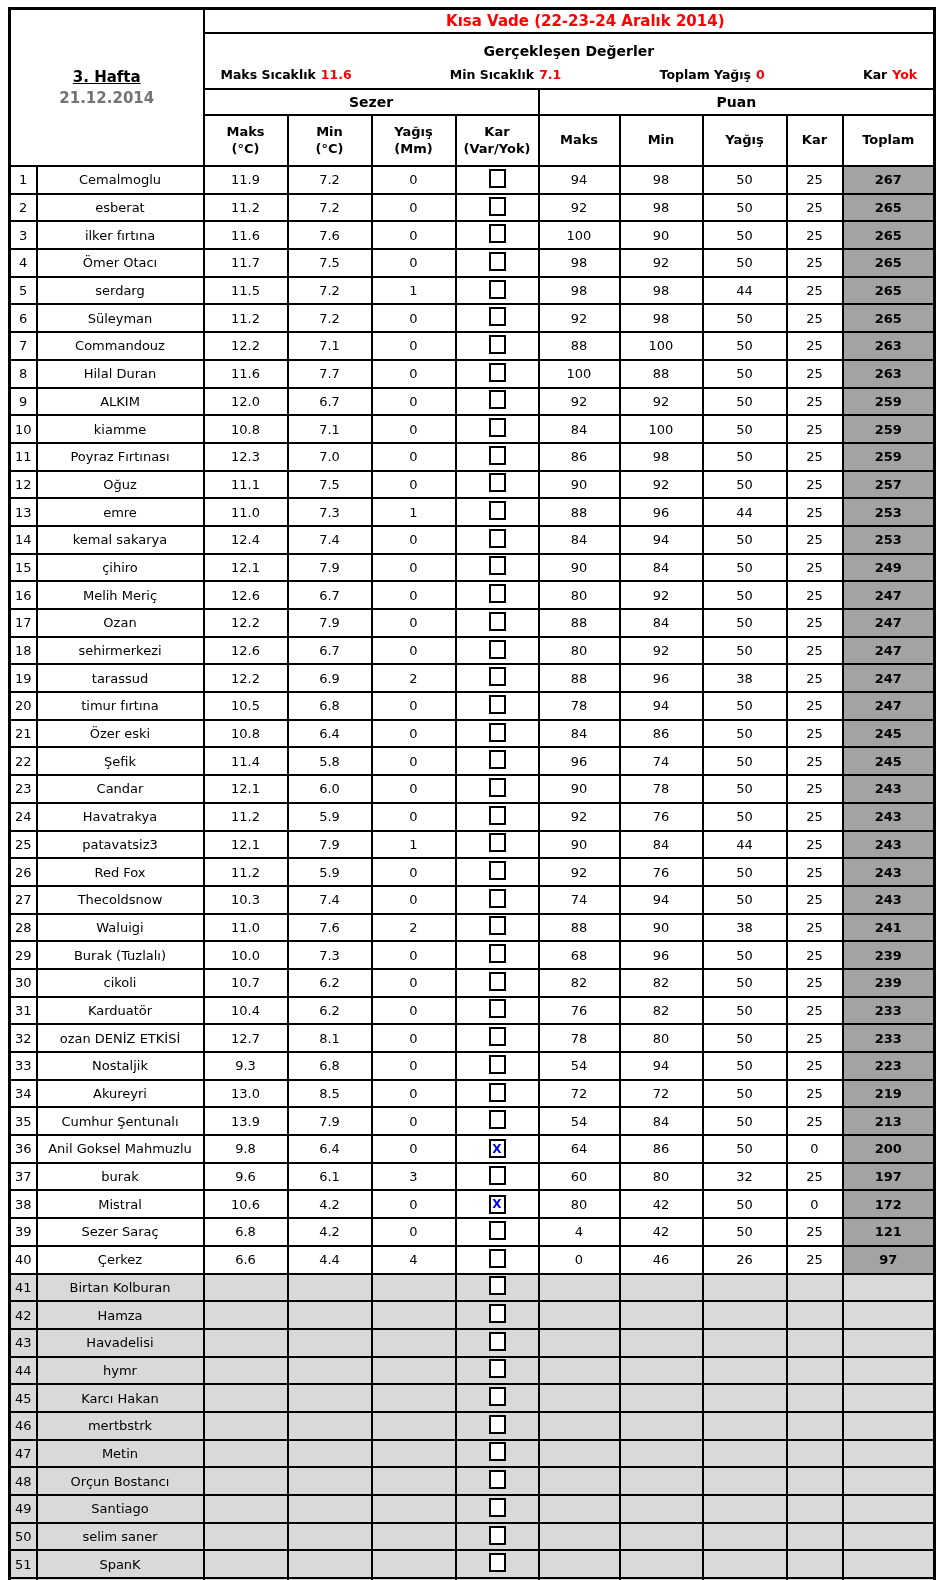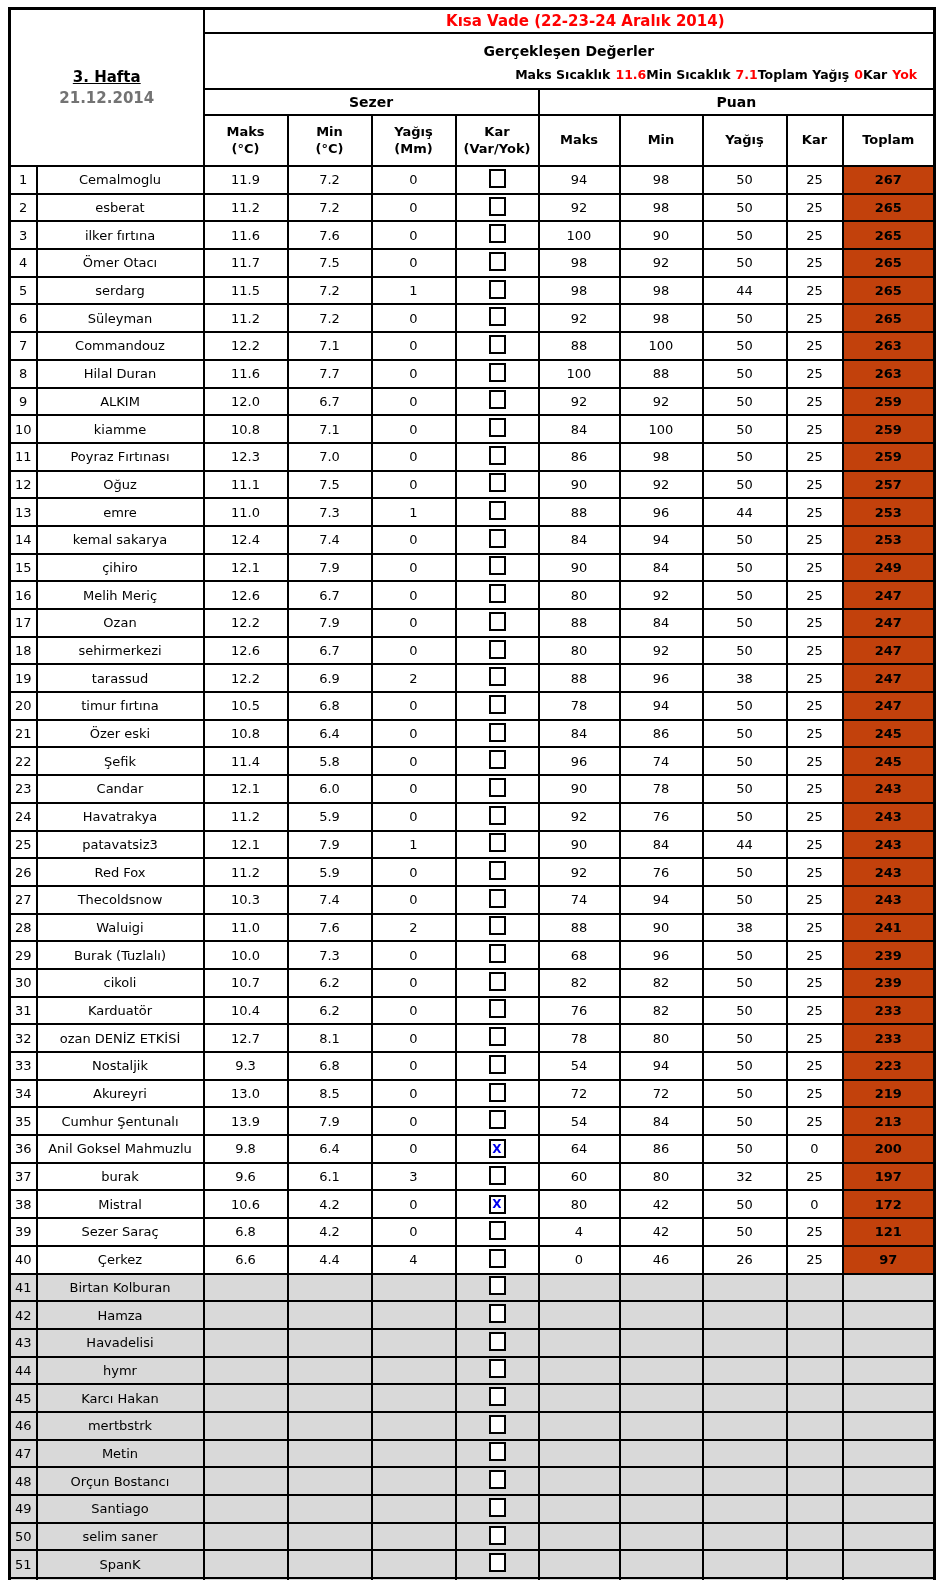--- a/index.html
+++ b/index.html
@@ -28,33 +28,33 @@
   td.corner-cell { background: #fff; }
   .corner-week { font-weight: bold; font-size: 15px; text-decoration: underline; }
   .corner-date { font-weight: bold; font-size: 15px; color: #737373; margin-top: 3px; }
 
   tr.h-title td { height: 22px; }
   .report-title { font-weight: bold; font-size: 15px; color: #ff0000; padding-left: 33px; }
 
   tr.h-actuals td { height: 54px; }
   .actuals-heading { font-weight: bold; font-size: 14px; margin-top: 3px; }
   .actuals-line {
-    display: flex; justify-content: flex-end;
+    display: flex; justify-content: space-between;
     padding: 8px 16px 0 16px; font-size: 12.5px; font-weight: bold;
   }
   .actual-item .val { color: #ff0000; margin-left: 5px; }
 
   tr.h-groups td { height: 24px; font-weight: bold; font-size: 14px; }
 
   tr.h-cols td { height: 49px; font-weight: bold; font-size: 13px; line-height: 1.25; }
 
   
   tbody td { height: 25.7px; }
   td.rank-cell { font-size: 12px; }
-  td.total-cell { background: #c2410c; font-weight: bold; }
+  td.total-cell { background: #a3a3a3; font-weight: bold; }
   tr.empty-row td { background: #d9d9d9; }
   tr.empty-row td.total-cell { background: #d9d9d9; }
 
   
   .cb {
     display: inline-flex; align-items: center; justify-content: center;
     width: 13px; height: 15px;
     border: 2px solid #000; background: #fff;
     font-size: 12px; font-weight: bold; color: #0000ee;
     line-height: 1;

